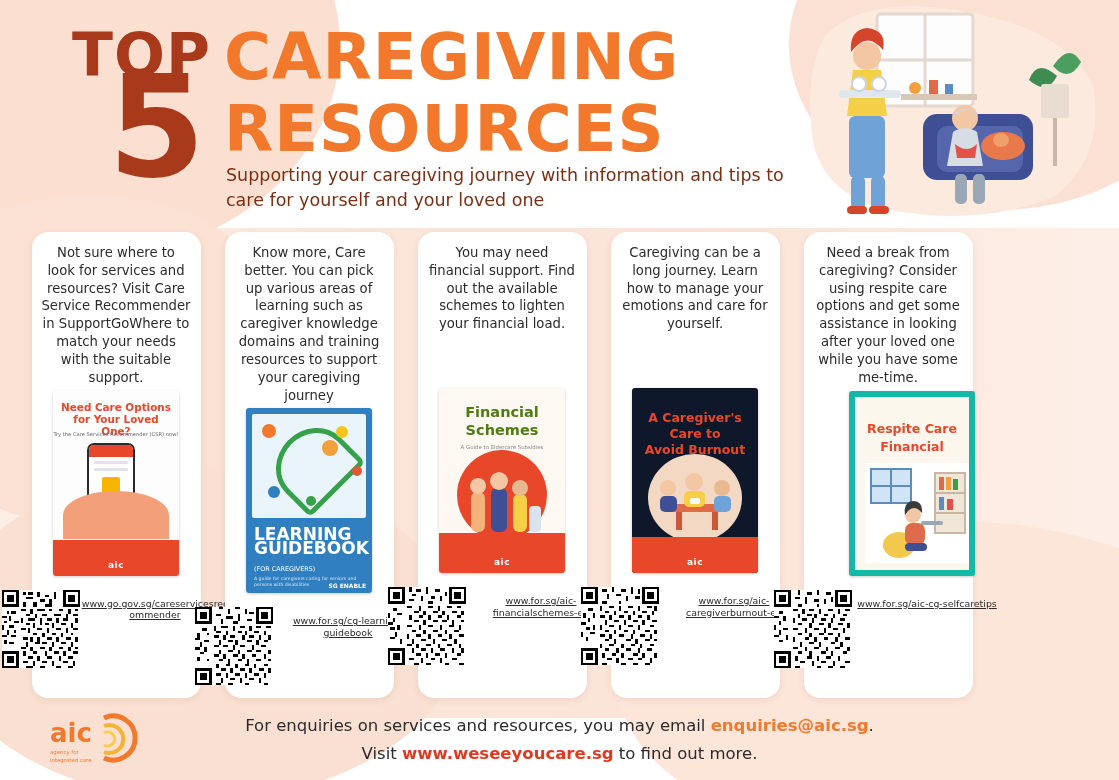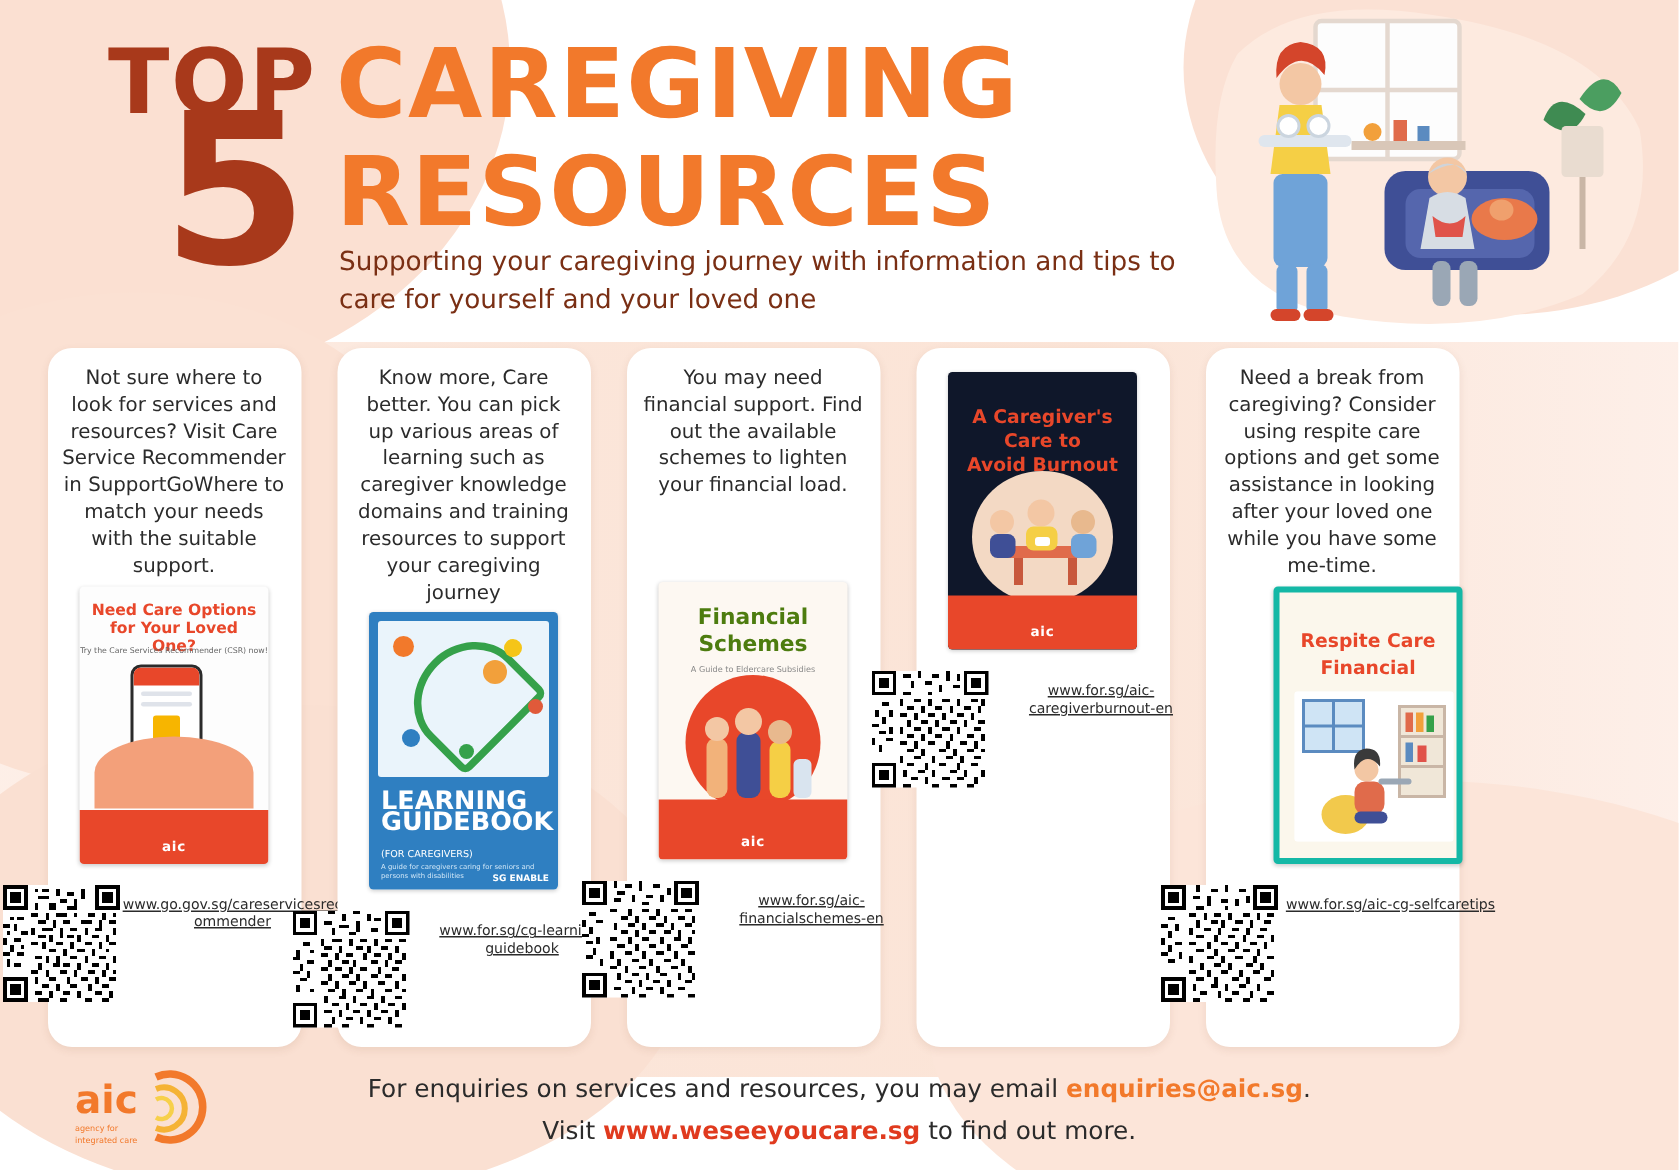--- a/index.html
+++ b/index.html
@@ -137,21 +137,21 @@
   .cov2 .t3 { position:absolute; left:8px; top:160px; color:#cfe6f7; font-size:4.6px; line-height:1.15; width:108px;}
   .cov3 { background:#fdf8f2; }
   .cov3 .t1 { position:absolute; top:16px; left:0; right:0; text-align:center; color:#4d7c0f; font-weight:700; font-size:14.5px;}
   .cov3 .t2 { position:absolute; top:40px; left:0; right:0; text-align:center; color:#8a8a8a; font-size:5.4px;}
   .cov3 .circ { position:absolute; left:18px; top:62px; width:90px; height:90px; background:#e8472a; border-radius:50%;}
   .cov3 .foot { position:absolute; bottom:0; left:0; right:0; height:40px; background:#e8472a;}
   .cov4 { background:#0f172a; }
   .cov4 .t1 { position:absolute; top:22px; left:0; right:0; text-align:center; color:#e8472a; font-weight:700; font-size:12.5px; line-height:1.25;}
   .cov4 .circ { position:absolute; left:16px; top:66px; width:94px; height:88px; background:#f3d9c4; border-radius:50%;}
   .cov4 .foot { position:absolute; bottom:0; left:0; right:0; height:36px; background:#e8472a;}
-  .cov5 { background:#fbf7ec; border:4px solid #14b8a6;margin-left:48px;}
+  .cov5 { background:#fbf7ec; border:6px solid #14b8a6;margin-left:48px;}
   .cov5 .t1 { position:absolute; top:24px; left:0; right:0; text-align:center; color:#e8472a; font-weight:700; font-size:12.5px; line-height:1.3;}
   .cov5 .room { position:absolute; left:10px; top:66px; right:10px; height:100px; background:#fff; border-radius:2px; overflow:hidden;}
   .aic-mark { position:absolute; bottom:6px; left:0; right:0; text-align:center; color:#fff; font-size:9px; font-weight:700; letter-spacing:.5px;}
 </style>
 </head>
 <body>
 
 <div class="bg-layer">
   <div class="blob-top-left"></div>
   <div class="blob-top-right"></div>
@@ -618,20 +618,21 @@
             <rect x="16" y="32" width="2" height="1"></rect>
             <rect x="24" y="32" width="2" height="1"></rect>
             <rect x="30" y="32" width="2" height="1"></rect>
         </g>
       </svg>
       <div class="qr-url">www.for.sg/aic-financialschemes-en</div>
     </div>
   </div>
 
   <div class="card">
+    <div class="card-text">Caregiving can be a long journey. Learn how to manage your emotions and care for yourself.</div>
     <div class="cover cov4">
       <div class="t1">A Caregiver's</div>
       <div class="t1" style="top:38px">Care to</div>
       <div class="t1" style="top:54px">Avoid Burnout</div>
       <div class="circ"></div>
       <svg style="position:absolute;left:14px;top:76px;width:100px;height:72px" viewBox="0 0 100 72">
         <rect x="24" y="40" width="54" height="8" rx="3" fill="#e06b4b"></rect>
         <rect x="30" y="48" width="6" height="18" fill="#c8583c"></rect>
         <rect x="66" y="48" width="6" height="18" fill="#c8583c"></rect>
         <circle cx="22" cy="24" r="8" fill="#f3c7a4"></circle>

